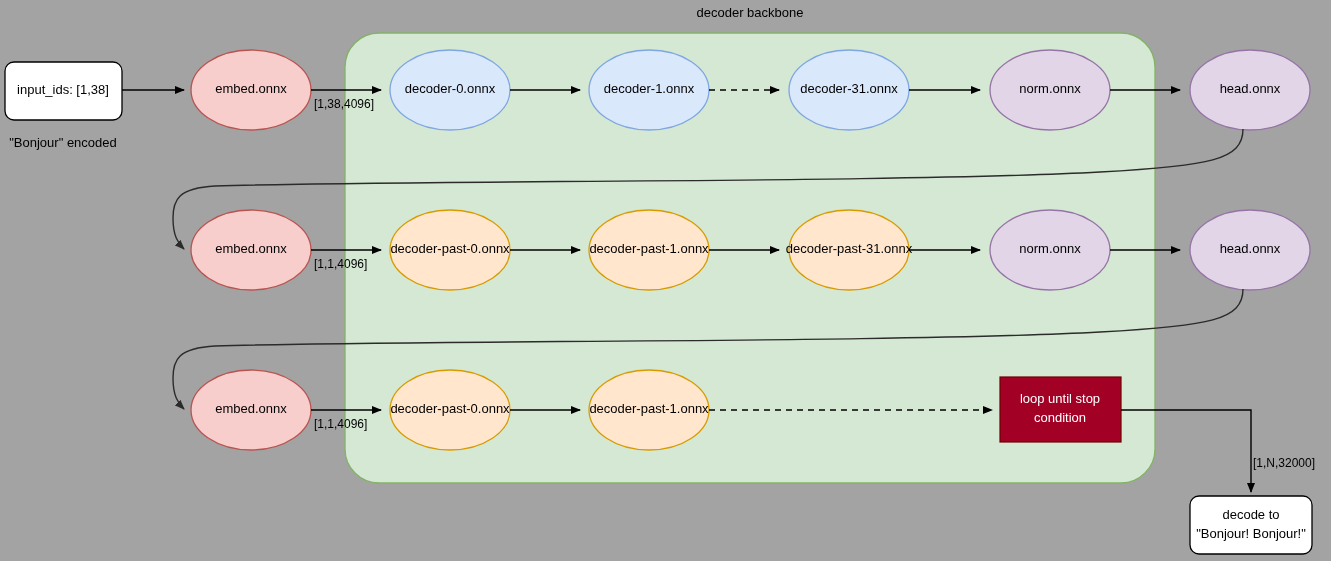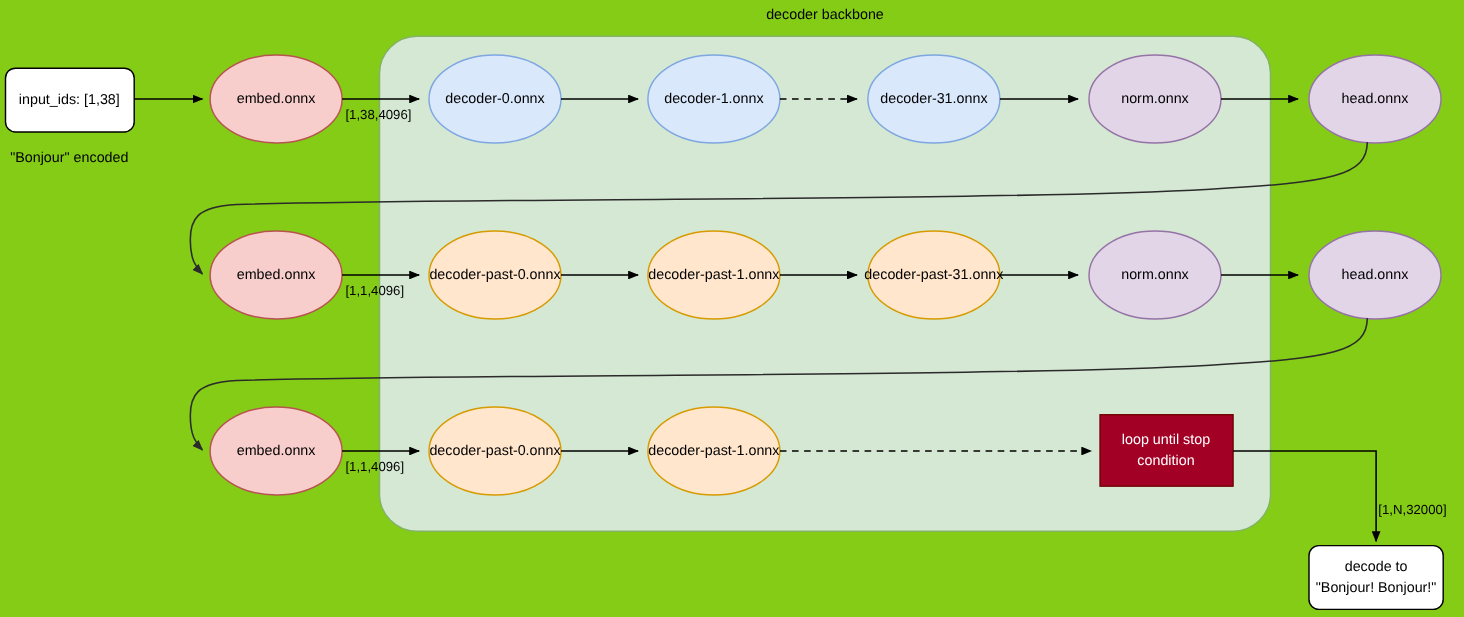--- a/index.html
+++ b/index.html
@@ -4,21 +4,21 @@
 <style>
   html, body {
     margin: 0;
     padding: 0;
     background: #ffffff;
   }
   #stage {
     position: relative;
     width: 1331px;
     height: 561px;
-    background: #84cc16;
+    background: #a3a3a3;
     font-family: "Liberation Sans", sans-serif;
     overflow: hidden;
   }
   svg.diagram {
     position: absolute;
     left: 0;
     top: 0;
     width: 1331px;
     height: 561px;
   }

